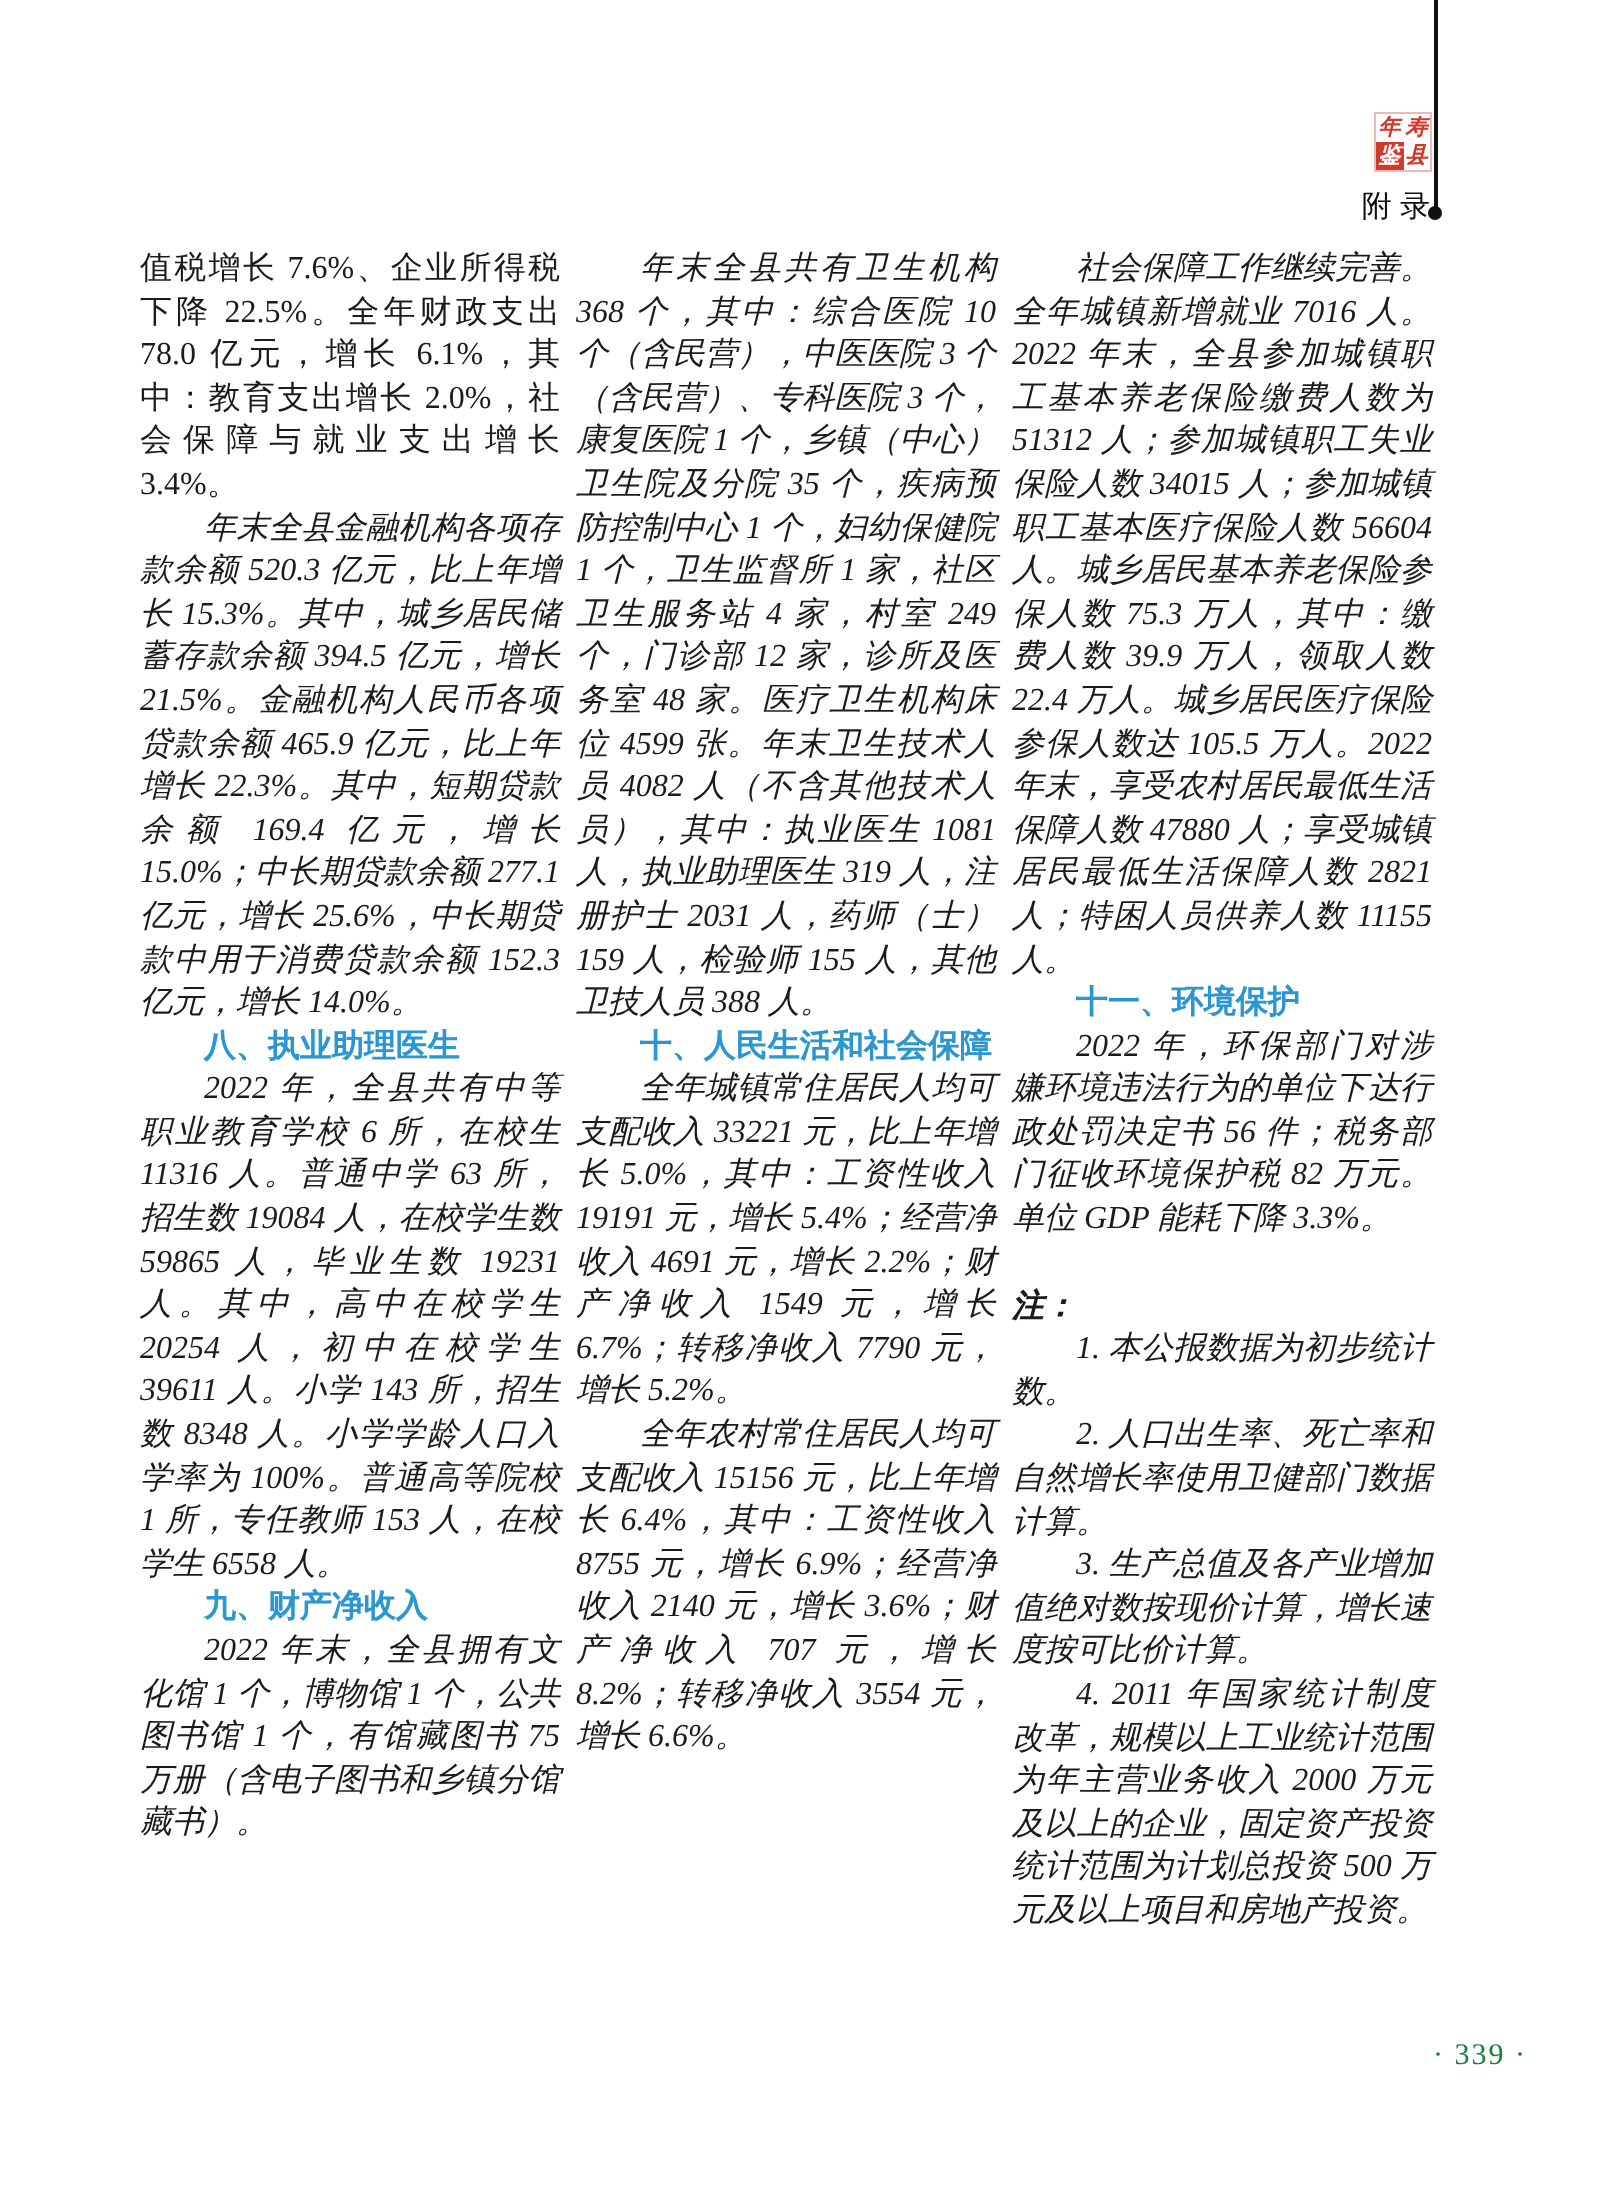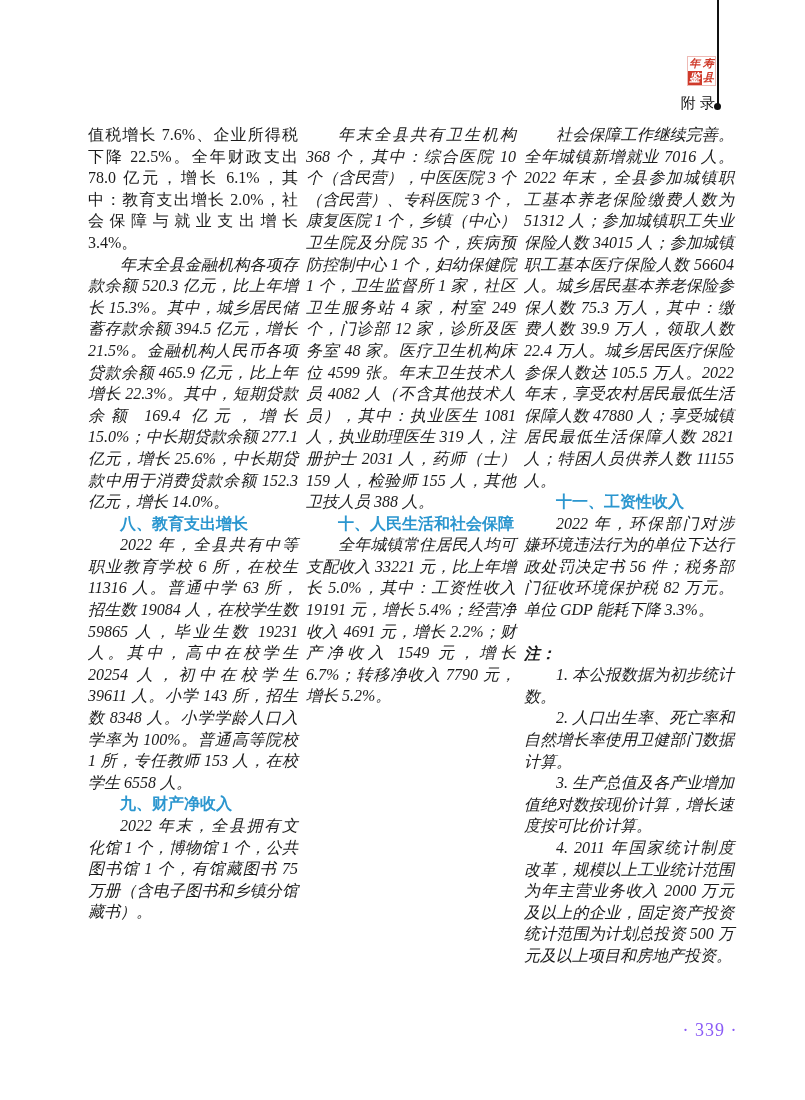--- a/index.html
+++ b/index.html
@@ -25,21 +25,21 @@
   .seal .r-on-w { color: var(--seal-red); background: #fff; }
   .seal .w-on-r { color: #fff; background: var(--seal-red); }
   .fulu {
     position: absolute; left: 640px; top: 94px; width: 75px;
     text-align: right;
     font-family: "Liberation Sans", "DejaVu Sans", sans-serif;
     font-weight: normal; font-size: 15px; color: #111;
   }
   
   .content {
-    position: absolute; left: 88px; top: 124px;
+    position: absolute; left: 70px; top: 124px;
     width: 646px; height: 825px;
     display: flex; gap: 8px;
   }
   .col { width: 210px; }
   .col p, .col h3 { margin: 0; }
   .body {
     font-size: 16px; line-height: 21.6px;
     text-align: justify;
     color: #1b1b1b;
   }
@@ -51,22 +51,22 @@
     text-indent: 2em;
   }
   .notes-label {
     margin-top: 22px !important;
     font-weight: bold; font-style: italic;
     font-size: 16px; line-height: 21.6px;
   }
   .note { font-style: italic; }
   
   .pageno {
-    position: absolute; left: 655px; top: 1020px; width: 110px;
-    text-align: center; font-size: 18px; color: #8b5cf6;
+    position: absolute; left: 685px; top: 1020px; width: 110px;
+    text-align: center; font-size: 15px; color: #15803d;
     letter-spacing: 1px;
   }
 </style>
 </head>
 <body>
 
 <div class="page">
 
   <div class="vrule"></div>
   <div class="vdot"></div>
@@ -78,35 +78,36 @@
     <span class="r-on-w">县</span>
   </div>
 
   <div class="fulu">附  录</div>
 
   <div class="content">
 
     <div class="col">
       <p class="body">值税增长 7.6%、企业所得税下降 22.5%。全年财政支出 78.0 亿元，增长 6.1%，其中：教育支出增长 2.0%，社会保障与就业支出增长 3.4%。</p>
       <p class="body indent">年末全县金融机构各项存款余额 520.3 亿元，比上年增长 15.3%。其中，城乡居民储蓄存款余额 394.5 亿元，增长 21.5%。金融机构人民币各项贷款余额 465.9 亿元，比上年增长 22.3%。其中，短期贷款余额 169.4 亿元，增长 15.0%；中长期贷款余额 277.1 亿元，增长 25.6%，中长期贷款中用于消费贷款余额 152.3 亿元，增长 14.0%。</p>
-      <h3 class="heading">八、教育支出增长</h3>
+      <h3 class="heading">八、执业助理医生</h3>
       <p class="body indent">2022 年，全县共有中等职业教育学校 6 所，在校生 11316 人。普通中学 63 所，招生数 19084 人，在校学生数 59865 人，毕业生数 19231 人。其中，高中在校学生 20254 人，初中在校学生 39611 人。小学 143 所，招生数 8348 人。小学学龄人口入学率为 100%。普通高等院校 1 所，专任教师 153 人，在校学生 6558 人。</p>
       <h3 class="heading">九、财产净收入</h3>
       <p class="body indent">2022 年末，全县拥有文化馆 1 个，博物馆 1 个，公共图书馆 1 个，有馆藏图书 75 万册（含电子图书和乡镇分馆藏书）。</p>
     </div>
 
     <div class="col">
       <p class="body indent">年末全县共有卫生机构 368 个，其中：综合医院 10 个（含民营），中医医院 3 个（含民营）、专科医院 3 个，康复医院 1 个，乡镇（中心）卫生院及分院 35 个，疾病预防控制中心 1 个，妇幼保健院 1 个，卫生监督所 1 家，社区卫生服务站 4 家，村室 249 个，门诊部 12 家，诊所及医务室 48 家。医疗卫生机构床位 4599 张。年末卫生技术人员 4082 人（不含其他技术人员），其中：执业医生 1081 人，执业助理医生 319 人，注册护士 2031 人，药师（士）159 人，检验师 155 人，其他卫技人员 388 人。</p>
       <h3 class="heading">十、人民生活和社会保障</h3>
       <p class="body indent">全年城镇常住居民人均可支配收入 33221 元，比上年增长 5.0%，其中：工资性收入 19191 元，增长 5.4%；经营净收入 4691 元，增长 2.2%；财产净收入 1549 元，增长 6.7%；转移净收入 7790 元，增长 5.2%。</p>
+      <p class="body indent">全年农村常住居民人均可支配收入 15156 元，比上年增长 6.4%，其中：工资性收入 8755 元，增长 6.9%；经营净收入 2140 元，增长 3.6%；财产净收入 707 元，增长 8.2%；转移净收入 3554 元，增长 6.6%。</p>
     </div>
 
     <div class="col">
       <p class="body indent">社会保障工作继续完善。全年城镇新增就业 7016 人。2022 年末，全县参加城镇职工基本养老保险缴费人数为 51312 人；参加城镇职工失业保险人数 34015 人；参加城镇职工基本医疗保险人数 56604 人。城乡居民基本养老保险参保人数 75.3 万人，其中：缴费人数 39.9 万人，领取人数 22.4 万人。城乡居民医疗保险参保人数达 105.5 万人。2022 年末，享受农村居民最低生活保障人数 47880 人；享受城镇居民最低生活保障人数 2821 人；特困人员供养人数 11155 人。</p>
-      <h3 class="heading">十一、工资性收入</h3>
+      <h3 class="heading">十一、环境保护</h3>
       <p class="body indent">2022 年，环保部门对涉嫌环境违法行为的单位下达行政处罚决定书 56 件；税务部门征收环境保护税 82 万元。单位 GDP 能耗下降 3.3%。</p>
       <p class="body notes-label">注：</p>
       <p class="body indent note">1. 本公报数据为初步统计数。</p>
       <p class="body indent note">2. 人口出生率、死亡率和自然增长率使用卫健部门数据计算。</p>
       <p class="body indent note">3. 生产总值及各产业增加值绝对数按现价计算，增长速度按可比价计算。</p>
       <p class="body indent note">4. 2011 年国家统计制度改革，规模以上工业统计范围为年主营业务收入 2000 万元及以上的企业，固定资产投资统计范围为计划总投资 500 万元及以上项目和房地产投资。</p>
     </div>
 
   </div>
 

